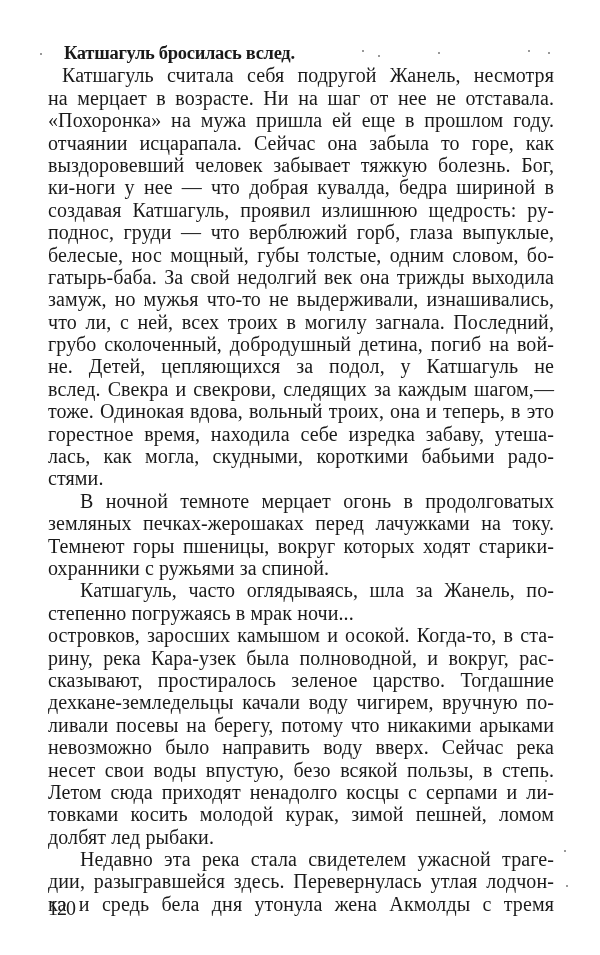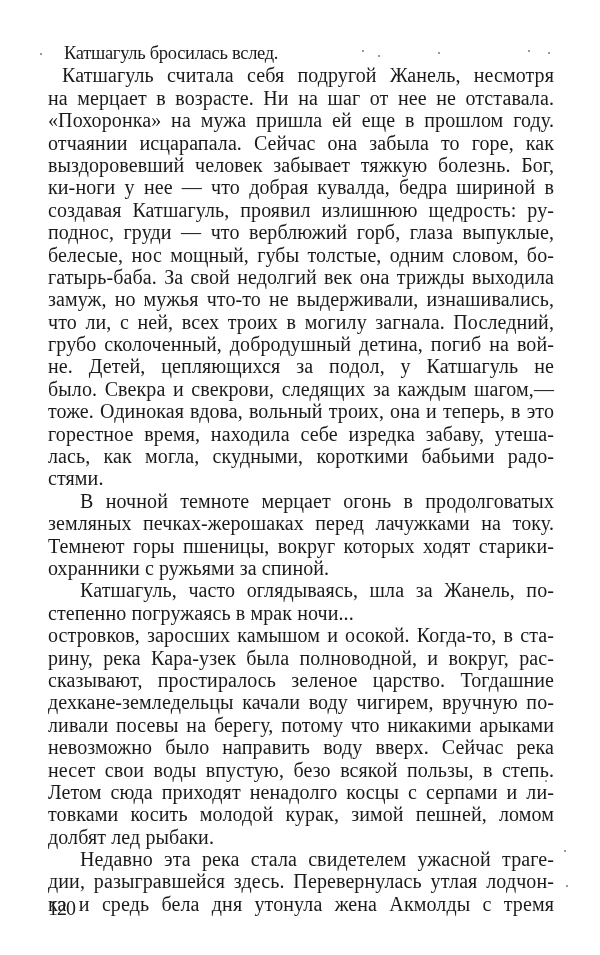--- a/index.html
+++ b/index.html
@@ -40,21 +40,21 @@
       overflow: visible;
     }
     .line.last {
       text-align-last: left;
     }
     .line.indent {
       padding-left: 32px;
       box-sizing: border-box;
     }
     .line.first-head {
-      font-weight: normal;
+      font-weight: bold;
       padding-left: 16px;
       font-size: 18.5px;
       letter-spacing: -0.3px;
     }
     .line.indent-small {
       padding-left: 14px;
       box-sizing: border-box;
     }
     .line-inner {
       display: inline-block;
@@ -95,21 +95,21 @@
     <span class="line"><span class="line-inner">выздоровевший человек забывает тяжкую болезнь. Бог,</span></span>
     <span class="line"><span class="line-inner">ки-ноги у нее — что добрая кувалда, бедра шириной в</span></span>
     <span class="line"><span class="line-inner">создавая Катшагуль, проявил излишнюю щедрость: ру-</span></span>
     <span class="line"><span class="line-inner">поднос, груди — что верблюжий горб, глаза выпуклые,</span></span>
     <span class="line"><span class="line-inner">белесые, нос мощный, губы толстые, одним словом, бо-</span></span>
     <span class="line"><span class="line-inner">гатырь-баба. За свой недолгий век она трижды выходила</span></span>
     <span class="line"><span class="line-inner">замуж, но мужья что-то не выдерживали, изнашивались,</span></span>
     <span class="line"><span class="line-inner">что ли, с ней, всех троих в могилу загнала. Последний,</span></span>
     <span class="line"><span class="line-inner">грубо сколоченный, добродушный детина, погиб на вой-</span></span>
     <span class="line"><span class="line-inner">не. Детей, цепляющихся за подол, у Катшагуль не</span></span>
-    <span class="line"><span class="line-inner">было. Свекра и свекрови, следящих за каждым шагом,—</span></span>
+    <span class="line"><span class="line-inner">вслед. Свекра и свекрови, следящих за каждым шагом,—</span></span>
     <span class="line"><span class="line-inner">тоже. Одинокая вдова, вольный троих, она и теперь, в это</span></span>
     <span class="line"><span class="line-inner">горестное время, находила себе изредка забаву, утеша-</span></span>
     <span class="line"><span class="line-inner">лась, как могла, скудными, короткими бабьими радо-</span></span>
     <span class="line last"><span class="line-inner">стями.</span></span>
     <span class="line indent"><span class="line-inner">В ночной темноте мерцает огонь в продолговатых</span></span>
     <span class="line"><span class="line-inner">земляных печках-жерошаках перед лачужками на току.</span></span>
     <span class="line"><span class="line-inner">Темнеют горы пшеницы, вокруг которых ходят старики-</span></span>
     <span class="line last"><span class="line-inner">охранники с ружьями за спиной.</span></span>
     <span class="line indent"><span class="line-inner">Катшагуль, часто оглядываясь, шла за Жанель, по-</span></span>
     <span class="line last"><span class="line-inner">степенно погружаясь в мрак ночи...</span></span>

